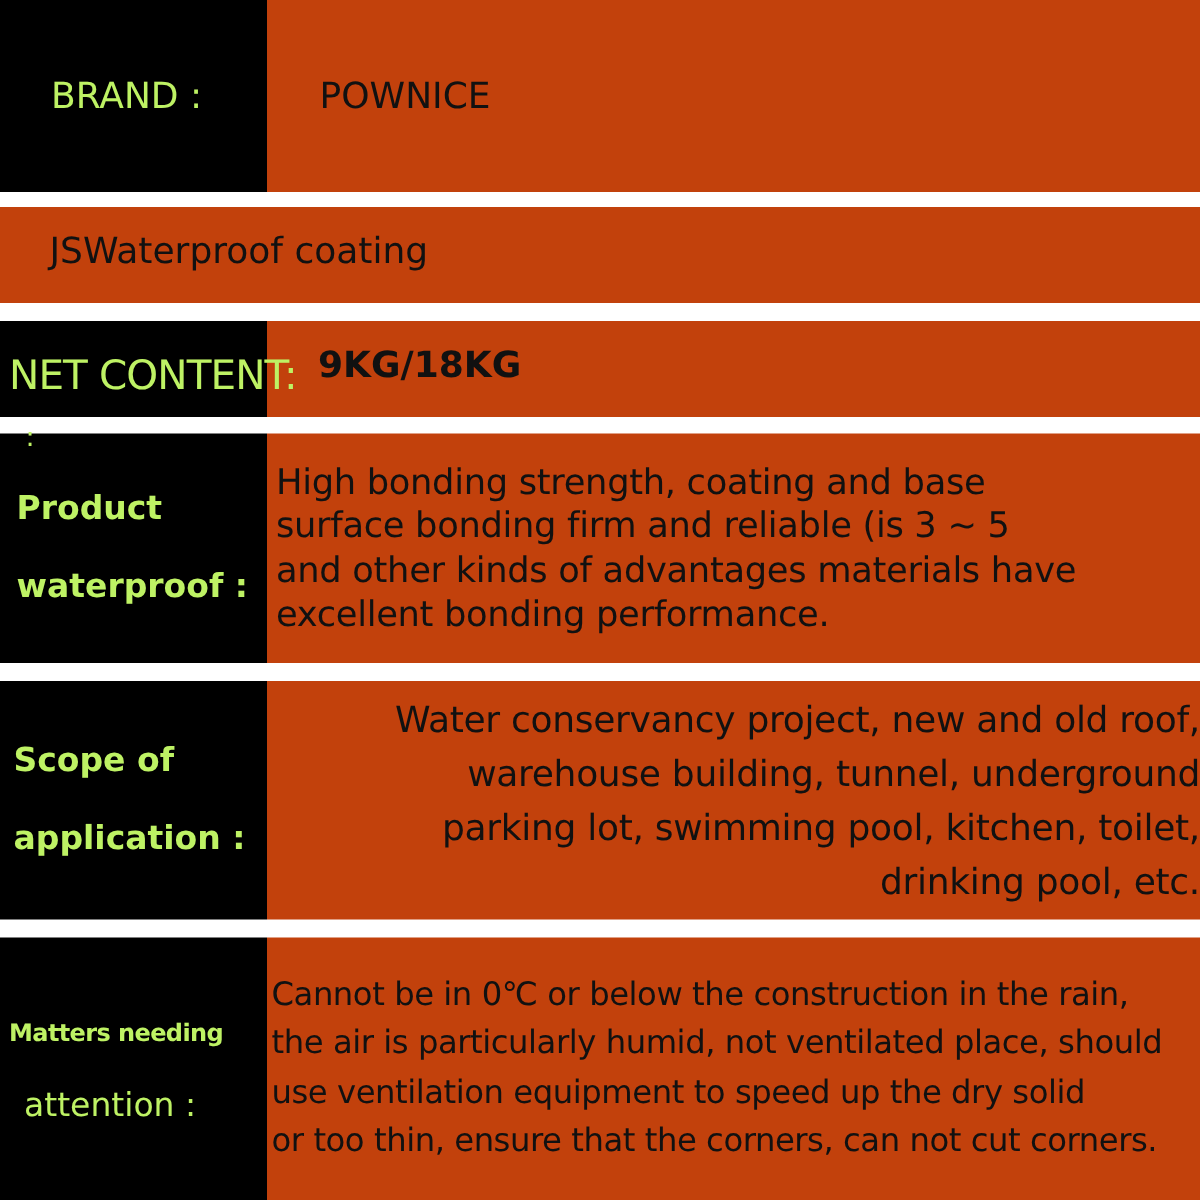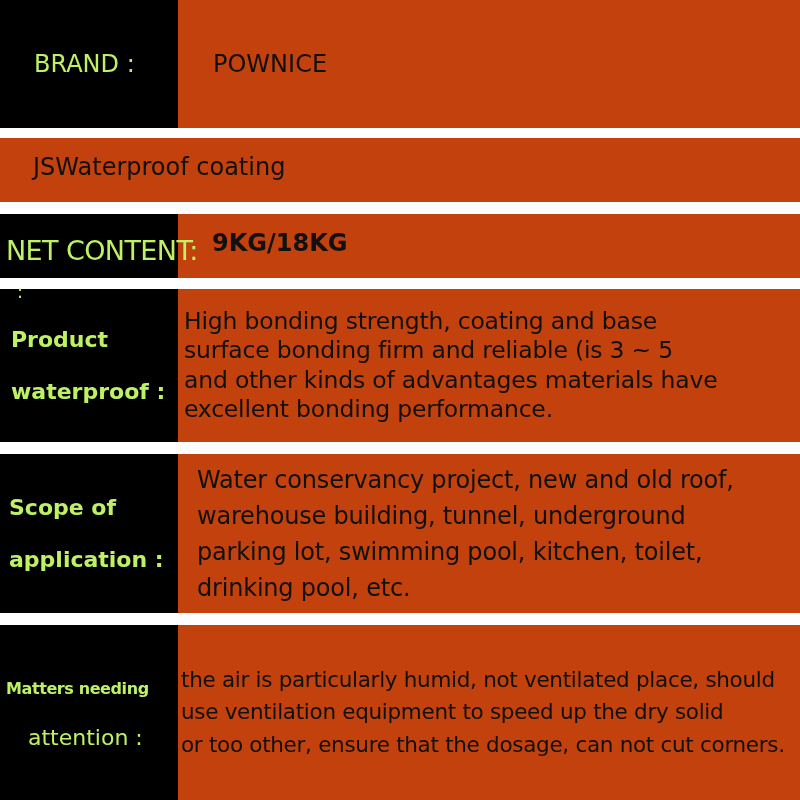--- a/index.html
+++ b/index.html
@@ -31,27 +31,27 @@
   .r2 .val-simple { padding-left: 33px; font-size: 24px; padding-bottom: 6px; }
   .r3 .val-simple { padding-left: 34px; padding-bottom: 6px; font-weight: bold; }
 
   .lbl-bold { font-weight: bold; font-size: 22px; padding-left: 11px; line-height: 52px; }
   .r5 .lbl-bold { padding-left: 9px; }
   .lbl-bold span { display: block; white-space: nowrap; }
 
   .colon-dot { position: absolute; left: 17px; top: -6px; font-size: 18px; line-height: 18px; }
 
   .val-para { font-size: 23.5px; line-height: 29.5px; padding-left: 6px; letter-spacing: -0.2px; }
-  .r5 .val-para { padding-left: 19px; line-height: 36px; font-size: 24px; }
+  .r5 .val-para { padding-left: 19px; line-height: 36px; font-size: 24px; text-align: right; }
   .r6 .val-para { padding-left: 3px; font-size: 21.5px; line-height: 32.5px; letter-spacing: -0.3px; }
   .val-para span { display: block; white-space: nowrap; }
 
   .r6 .label { padding-top: 6px; }
   .r6 .lbl-a { font-weight: bold; font-size: 16px; padding-left: 6px; white-space: nowrap; letter-spacing: -0.4px; display:block; line-height: 44px; }
-  .r6 .lbl-b { font-size: 22px; padding-left: 28px; white-space: nowrap; display:block; line-height: 54px; }
+  .r6 .lbl-b { font-size: 22px; padding-left: 16px; white-space: nowrap; display:block; line-height: 54px; }
 </style>
 </head>
 <body>
 
 <div class="row r1">
   <div class="label">
     <div class="lbl-simple">BRAND :</div>
   </div>
   <div class="value">
     <div class="val-simple">POWNICE</div>
@@ -108,18 +108,19 @@
   </div>
 </div>
 
 <div class="row r6">
   <div class="label">
     <span class="lbl-a">Matters needing</span>
     <span class="lbl-b">attention :</span>
   </div>
   <div class="value">
     <div class="val-para">
+      <span>Cannot be in 0℃ or below the construction in the rain,</span>
       <span>the air is particularly humid, not ventilated place, should</span>
       <span>use ventilation equipment to speed up the dry solid</span>
-      <span>or too other, ensure that the dosage, can not cut corners.</span>
+      <span>or too thin, ensure that the corners, can not cut corners.</span>
     </div>
   </div>
 </div>
 
 </body></html>

